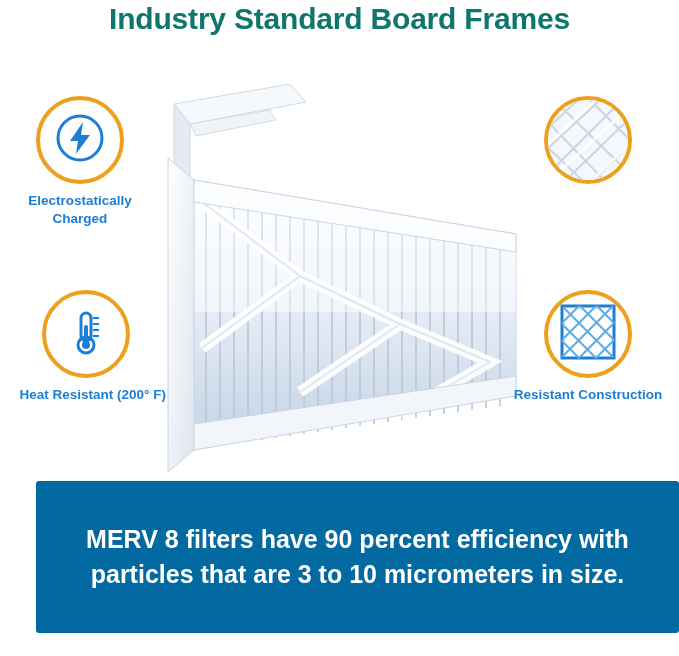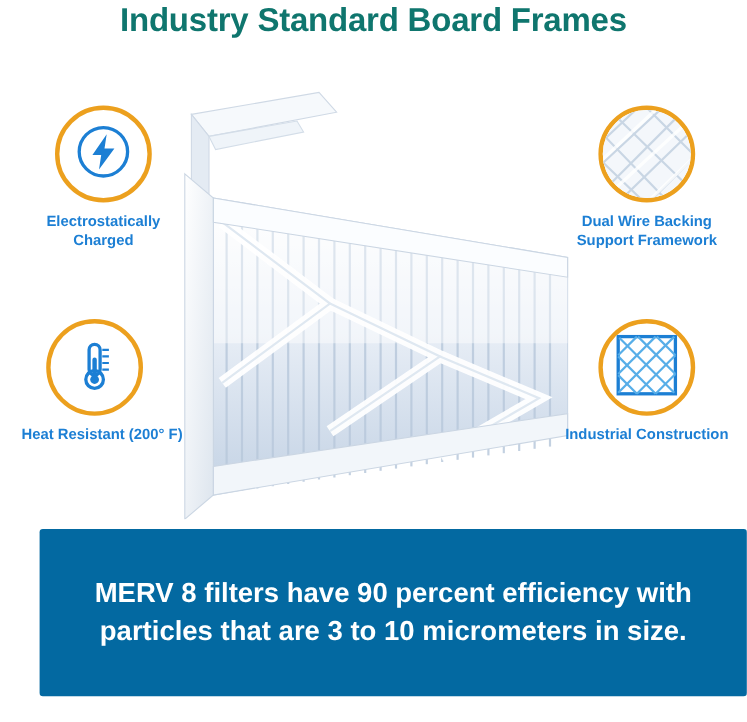--- a/index.html
+++ b/index.html
@@ -50,21 +50,21 @@
     overflow: hidden;
   }
   .feature-label {
     margin-top: 8px;
     font-size: 13.5px;
     font-weight: bold;
     color: #1C7FD4;
     line-height: 1.35;
   }
 
-  .f-electro { left: 14px;  top: 96px; }
+  .f-electro { left: 0;  top: 96px; }
   .f-heat    { left: 6px;  top: 290px; text-align: right; }
   .f-wire    { left: 508px; top: 96px; }
   .f-indust  { left: 508px; top: 290px; }
 
   
   .banner {
     position: absolute;
     left: 36px;
     top: 481px;
     width: 643px;
@@ -208,21 +208,20 @@
         <g stroke="#c9d6e4" stroke-width="2" fill="none">
           <path d="M-10,18 L18,0 M4,34 L38,2 M2,56 L56,6 M6,78 L74,10 M20,88 L86,24 M44,92 L92,44 M68,94 L96,66"></path>
           <path d="M-8,66 L22,92 M-6,44 L44,92 M0,24 L62,88 M10,6 L80,74 M34,-6 L92,52 M58,-6 L96,30"></path>
         </g>
         <g stroke="#ffffff" stroke-width="3" fill="none" opacity="0.8">
           <path d="M-10,30 L30,-4 M-8,62 L56,2 M6,86 L82,16 M40,94 L94,42"></path>
         </g>
       </svg>
     </span>
   </div>
-  <div class="feature-label">Dual Wire Backing Support Framework</div>
 </div>
 
 <div class="feature f-indust">
   <div class="badge">
     <span>
       <svg width="58" height="58" viewBox="0 0 58 58" xmlns="http://www.w3.org/2000/svg">
         <rect x="3" y="3" width="52" height="52" fill="#ffffff" stroke="#1C7FD4" stroke-width="3"></rect>
         <g stroke="#57AEE8" stroke-width="2">
           <line x1="3" y1="20" x2="20" y2="3"></line>
           <line x1="3" y1="37" x2="37" y2="3"></line>
@@ -231,18 +230,18 @@
           <line x1="37" y1="55" x2="55" y2="37"></line>
           <line x1="3" y1="38" x2="20" y2="55"></line>
           <line x1="3" y1="21" x2="37" y2="55"></line>
           <line x1="4" y1="4" x2="54" y2="54"></line>
           <line x1="21" y1="3" x2="55" y2="37"></line>
           <line x1="38" y1="3" x2="55" y2="20"></line>
         </g>
       </svg>
     </span>
   </div>
-  <div class="feature-label">Industrial Construction</div>
+  <div class="feature-label">Resistant Construction</div>
 </div>
 
 <div class="banner">
   <div class="banner-text">MERV 8 filters have 90 percent efficiency with particles that are 3 to 10 micrometers in size.</div>
 </div>
 
 </body></html>

